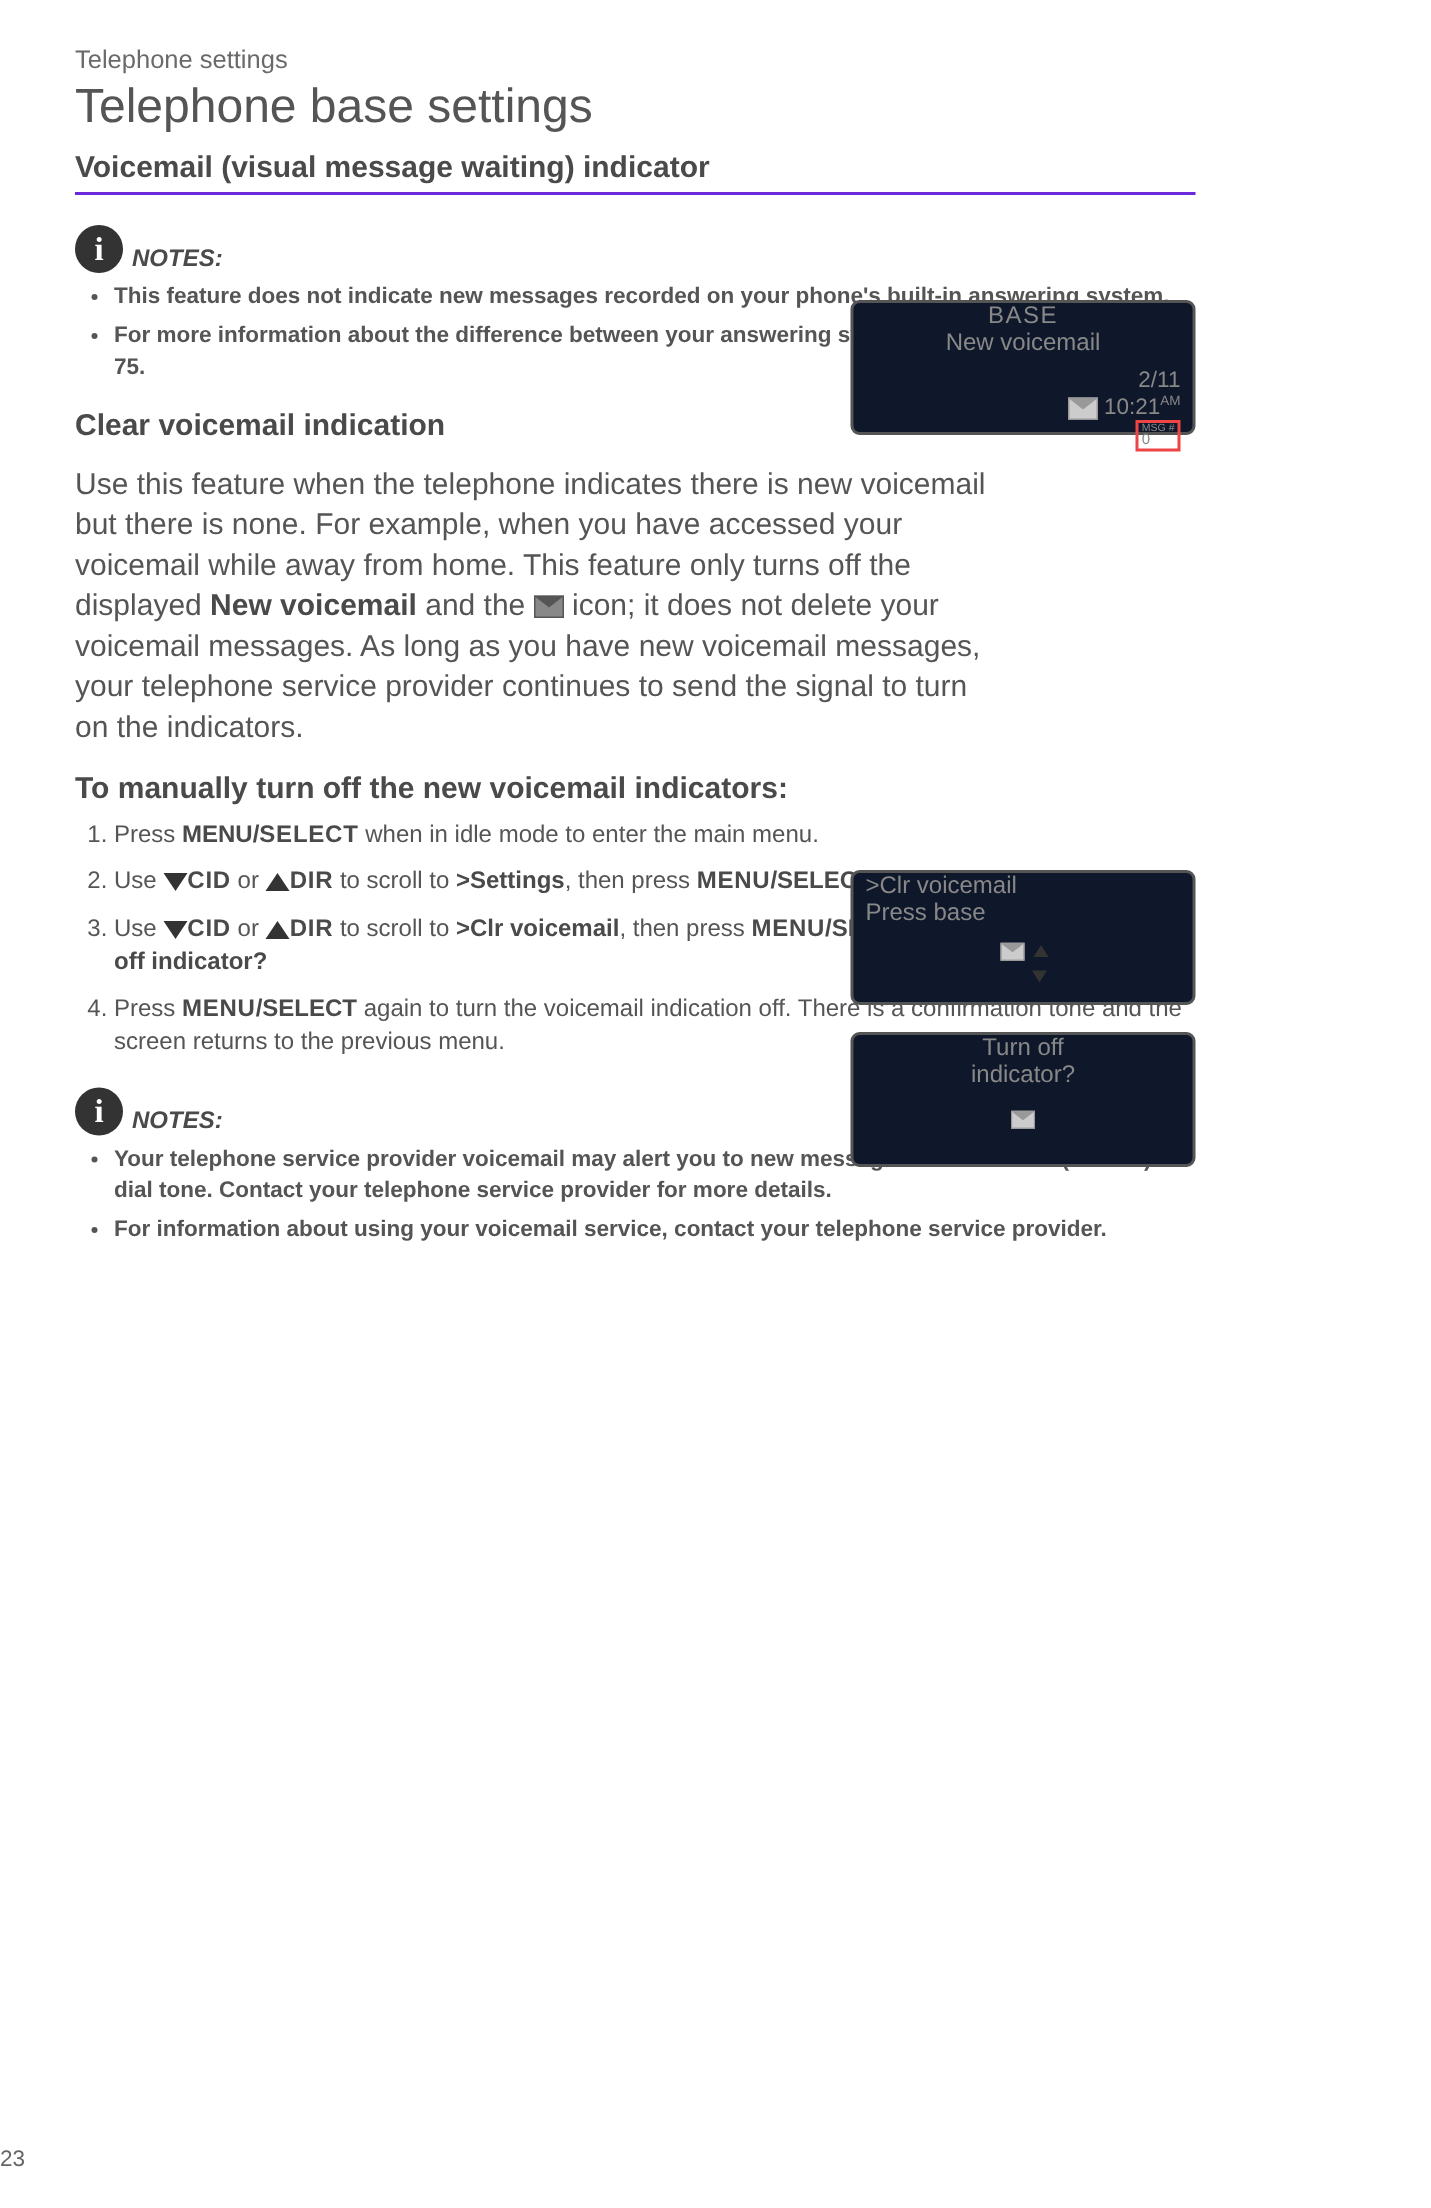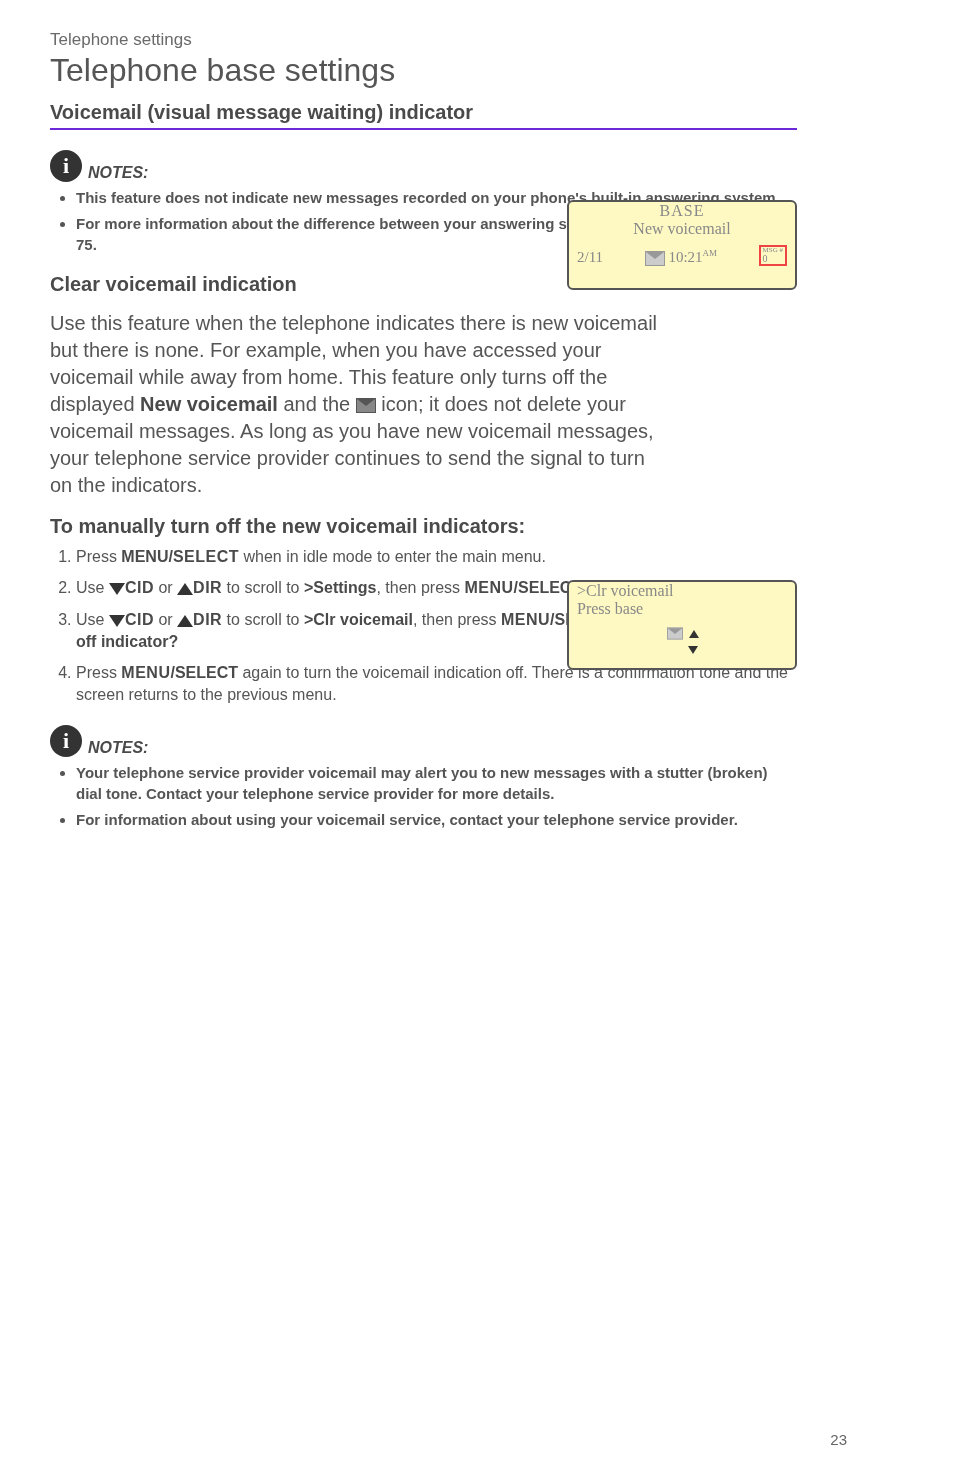--- a/index.html
+++ b/index.html
@@ -58,36 +58,36 @@
 
   ol.steps { margin: 6px 0 10px 0; padding-left: 26px; font-size:16px; color:#555; }
   ol.steps li { margin-bottom: 10px; line-height:1.35; }
 
   .h3 {
     font-size: 20px; font-weight: bold; color:#4a4a4a;
     margin: 16px 0 8px 0;
   }
 
   .lcd {
-    font-family: Liberation Serif, serif;
+    font-family: Liberation Sans, sans-serif;
     color:#888;
     border: 2px solid #555;
     border-radius: 6px;
-    background:#fef9c3;
+    background:#0f172a;
     box-sizing:border-box;
     padding:0 8px;
   }
   .lcd.small { font-size:16px; line-height:1.15; }
 
   .lcd-top {
     position:absolute; top:200px; right:50px; width:230px; height:90px;
   }
   .lcd-top .row1 { text-align:center; letter-spacing:1px; }
   .lcd-top .row2 { text-align:center; }
-  .lcd-top .row3 { display:flex; justify-content:space-between; align-items:flex-end; font-size:15px; margin-top:6px;}
+  .lcd-top .row3 { display:flex; justify-content:space-between; align-items:flex-end; font-size:15px; margin-top:6px;flex-direction:column;}
   .lcd-top .msgbox { border:2px solid #ef4444; font-size:10px; padding:0 2px; display:inline-block; line-height:1; }
   .msgbox .lbl { font-size:7px; display:block; }
 
   .lcd-mid1 {
     position:absolute; top:580px; right:50px; width:230px; height:90px;
   }
   .lcd-mid1 .menu { text-align:left; }
   .lcd-mid1 .navrow { text-align:center; margin-top:6px; font-size:14px; }
 
   .lcd-mid2 {
@@ -124,21 +124,21 @@
     vertical-align:middle;
   }
   .tri-up.small, .tri-down.small {
     border-left-width:5px; border-right-width:5px;
   }
   .tri-up.small { border-bottom-width:8px; }
   .tri-down.small { border-top-width:8px; }
 
   .pgnum {
     position:absolute; bottom:24px; left:0; right:0;
-    text-align:right; font-size:15px; color:#666;
+    text-align:left; font-size:15px; color:#666;
   }
 
   .narrow1 { max-width: 600px; }
   .narrow2 { max-width: 610px; }
 </style>
 </head>
 <body>
 
 <div class="page">
 
@@ -186,20 +186,25 @@
   <div class="lcd small lcd-mid1">
     <div class="menu">&gt;Clr voicemail</div>
     <div class="menu"> Press base</div>
     <div class="navrow">
       <span class="mail-icon light" style="transform:scale(0.8);"></span>
       <span class="tri-up small"></span><br>
       <span class="tri-down small" style="margin-left:22px;"></span>
     </div>
   </div>
 
+  <div class="lcd small lcd-mid2">
+    <div>Turn off</div>
+    <div>indicator?</div>
+    <div class="msgrow"><span class="mail-icon light" style="transform:scale(0.8);"></span></div>
+  </div>
 
   <div class="h3">To manually turn off the new voicemail indicators:</div>
 
   <ol class="steps">
     <li>
       <span>Press </span><span class="bold">MENU/</span><span class="bold smallcaps">SELECT</span><span> when in idle mode to enter the main menu.</span>
     </li>
     <li>
       <span>Use </span><span class="tri-down"></span><span class="bold smallcaps">CID</span><span> or </span><span class="tri-up"></span><span class="bold smallcaps">DIR</span><span> to scroll to </span><span class="bold">&gt;Settings</span><span>, then press </span><span class="bold smallcaps">MENU</span><span class="bold">/SELECT</span><span>.</span>
     </li>

